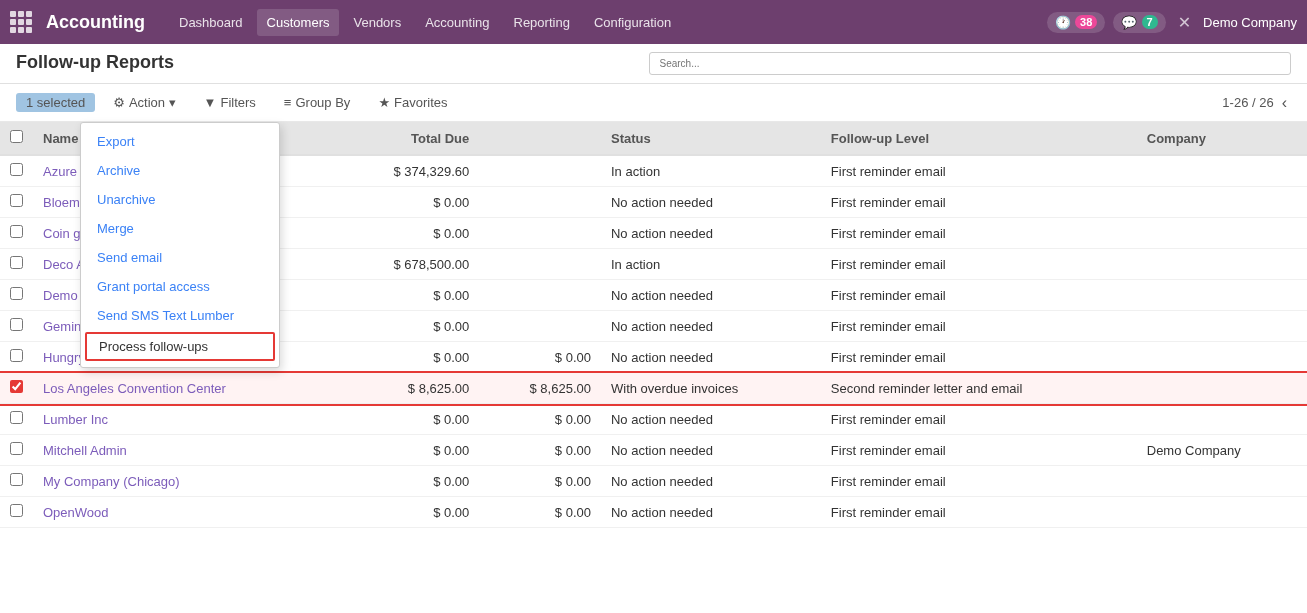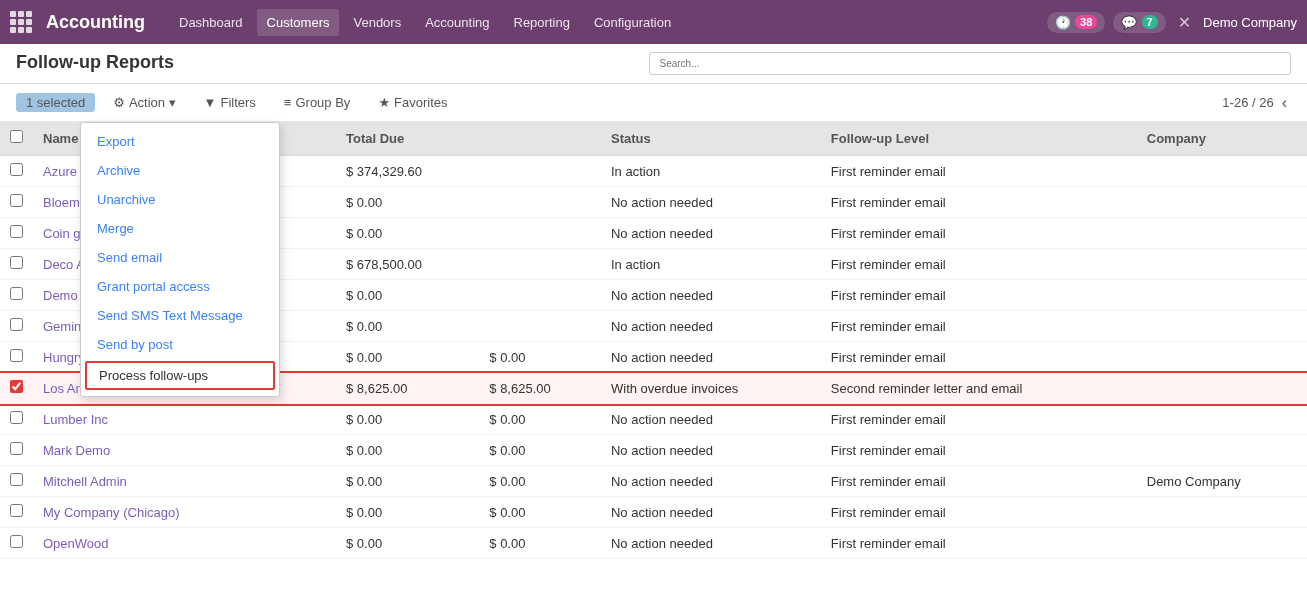--- a/index.html
+++ b/index.html
@@ -204,21 +204,21 @@
       border-bottom: 2px solid #e0e0e0;
     }
     th {
       padding: 8px 10px;
       text-align: left;
       color: #555;
       font-weight: 600;
       font-size: 13px;
       white-space: nowrap;
     }
-    th.right, td.right { }
+    th.right, td.right { text-align: right; }
     td {
       padding: 7px 10px;
       border-bottom: 1px solid #f0f0f0;
       color: #333;
       font-size: 13px;
     }
     tr.selected-row td {
       background: #fff3f3;
     }
     tr.selected-row {
@@ -298,22 +298,21 @@
   </div>
 
   <div class="dropdown-container">
     <div class="dropdown-menu">
       <div class="dropdown-item">Export</div>
       <div class="dropdown-item">Archive</div>
       <div class="dropdown-item">Unarchive</div>
       <div class="dropdown-item">Merge</div>
       <div class="dropdown-item">Send email</div>
       <div class="dropdown-item">Grant portal access</div>
-      <div class="dropdown-item">Send SMS Text Message</div>
-      <div class="dropdown-item">Send by post</div>
+      <div class="dropdown-item">Send SMS Text Lumber</div>
       <div class="dropdown-item highlighted">Process follow-ups</div>
     </div>
   </div>
 </div>
 
 <div class="table-container">
   <table>
     <thead>
       <tr>
         <th class="checkbox-cell"><input type="checkbox" style=""></th>
@@ -422,31 +421,20 @@
     <td class="right">$ 0.00</td>
     <td class="right">$ 0.00</td>
     <td>No action needed</td>
     <td>First reminder email</td>
     <td></td>
   </tr>
         <tr>
     <td class="checkbox-cell">
       <input type="checkbox" style="">
     </td>
-    <td style="color:#7c5cba; cursor:pointer">Mark Demo</td>
-    <td class="right">$ 0.00</td>
-    <td class="right">$ 0.00</td>
-    <td>No action needed</td>
-    <td>First reminder email</td>
-    <td></td>
-  </tr>
-        <tr>
-    <td class="checkbox-cell">
-      <input type="checkbox" style="">
-    </td>
     <td style="color:#7c5cba; cursor:pointer">Mitchell Admin</td>
     <td class="right">$ 0.00</td>
     <td class="right">$ 0.00</td>
     <td>No action needed</td>
     <td>First reminder email</td>
     <td>Demo Company</td>
   </tr>
         <tr>
     <td class="checkbox-cell">
       <input type="checkbox" style="">

